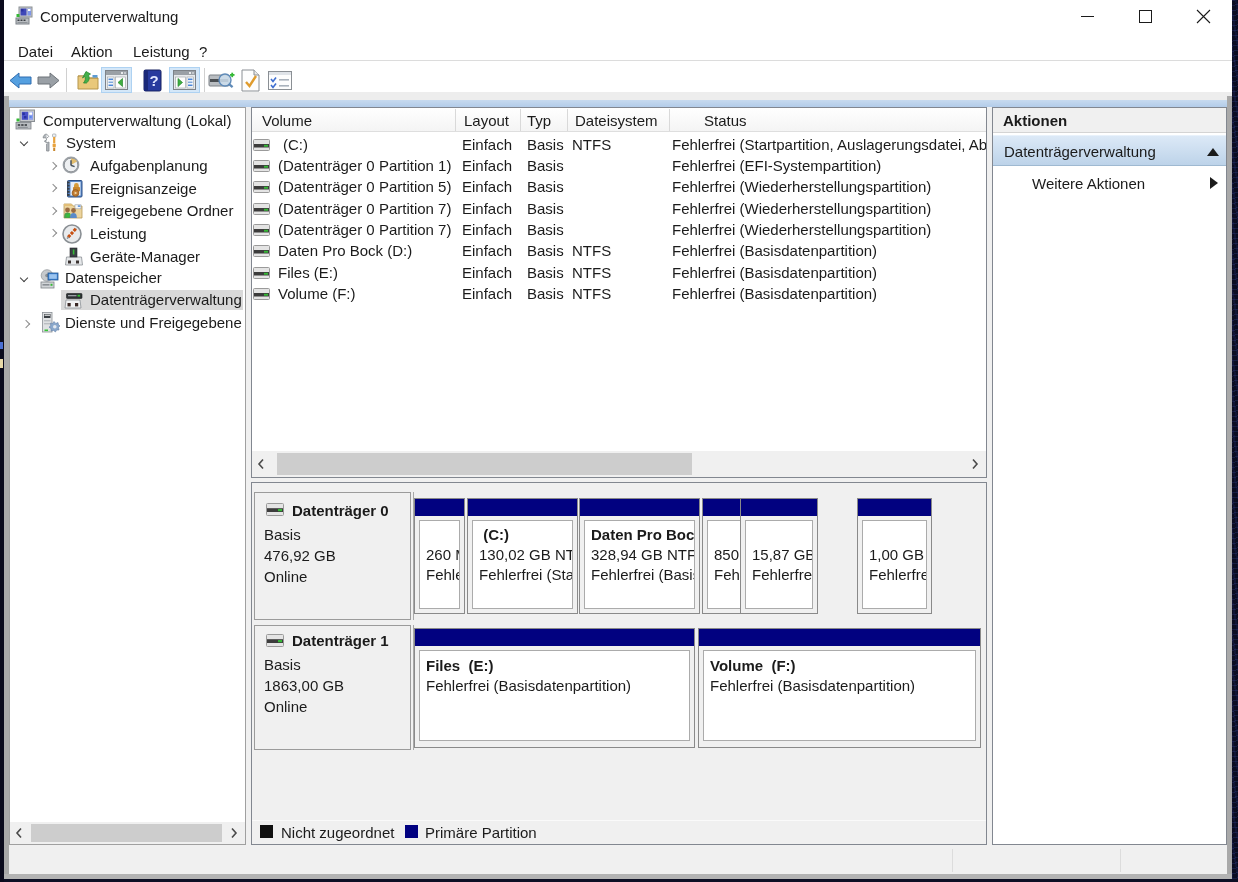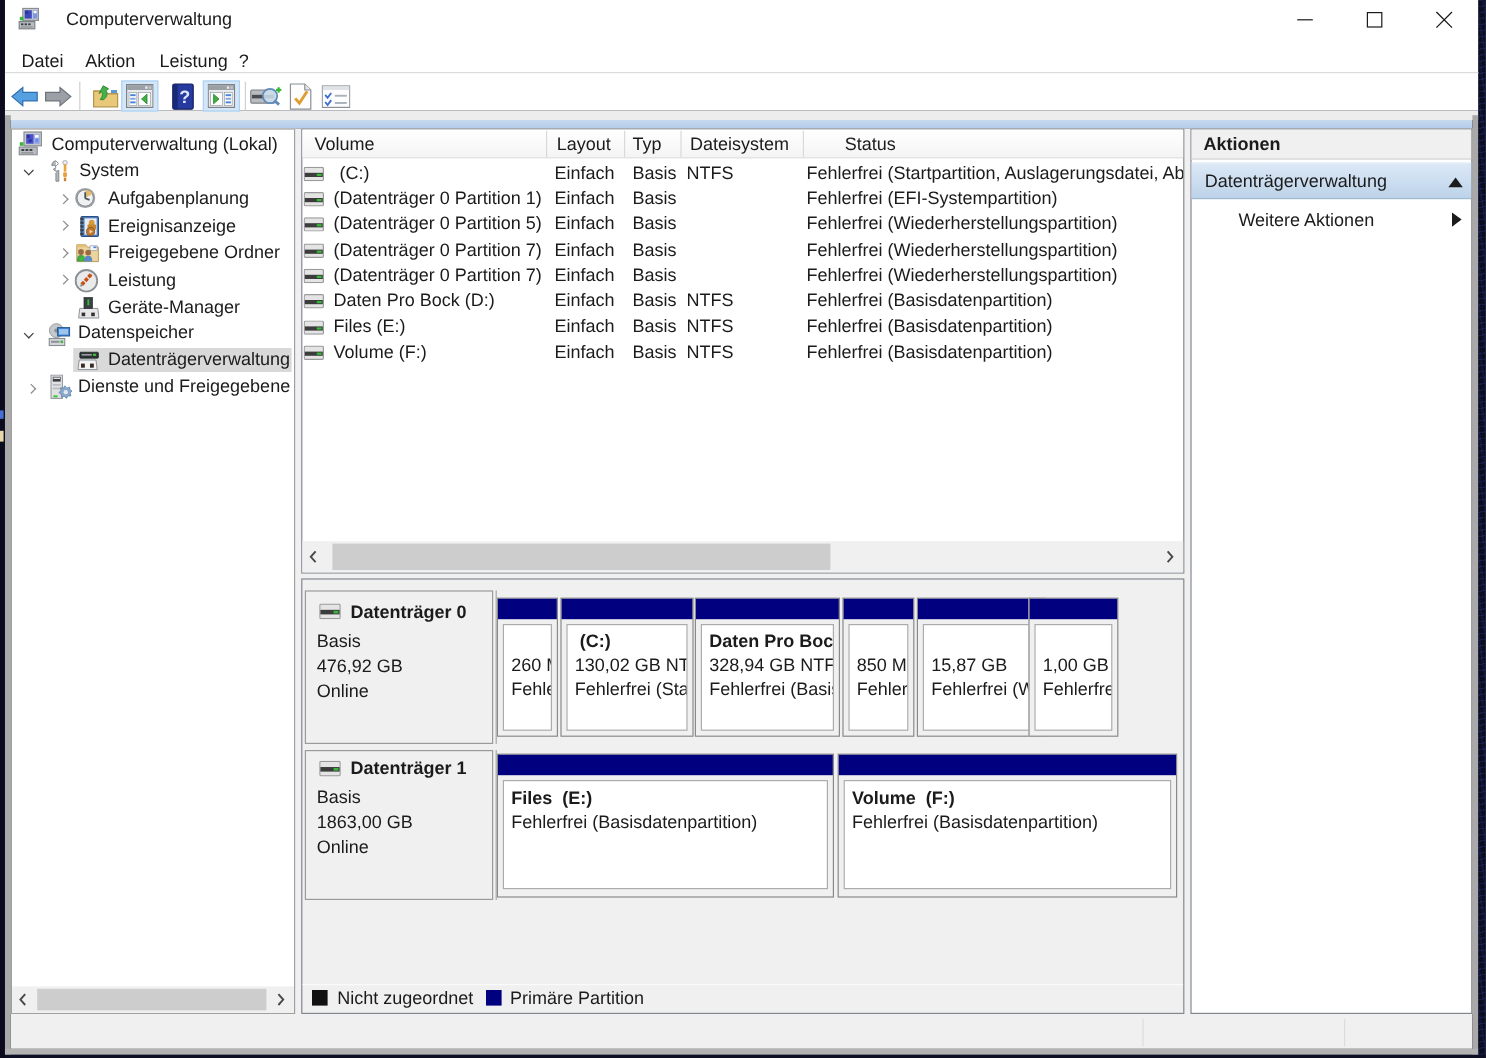--- a/index.html
+++ b/index.html
@@ -67,21 +67,21 @@
     <rect x="7" y="3" width="2.5" height="2.5" fill="#2a32a0"></rect>
     <rect x="13.5" y="2.5" width="3.5" height="7" fill="#7f96e8"></rect>
     <rect x="14" y="3" width="2.5" height="2" fill="#ffffff"></rect>
     <rect x="2" y="12" width="13" height="6" fill="#b9bdc1" stroke="#7d8288" stroke-width="1"></rect>
     <rect x="3.5" y="13.5" width="2" height="1.5" fill="#3a3f44"></rect>
       <rect x="6.5" y="13.5" width="2" height="1.5" fill="#3a3f44"></rect>
       <rect x="9.5" y="13.5" width="2" height="1.5" fill="#3a3f44"></rect>
     <rect x="3.5" y="16" width="10" height="1" fill="#8f9499"></rect>
     <rect x="2.5" y="8" width="3" height="3" fill="#35b835"></rect>
   </svg>
-  <div class="t" style="left:55px;top:8px;font-size:15px">Computerverwaltung</div>
+  <div class="t" style="left:40px;top:8px;font-size:15px">Computerverwaltung</div>
   <div class="abs" style="left:1081px;top:16px;width:13px;height:1.2px;background:#1b1b1b"></div>
   <div class="abs" style="left:1139px;top:10px;width:13px;height:13px;border:1px solid #1b1b1b"></div>
   <svg class="abs" style="left:1196px;top:9px" width="15" height="15" viewBox="0 0 15 15">
     <path d="M1 1 L14 14 M14 1 L1 14" stroke="#1b1b1b" stroke-width="1.1"></path>
   </svg>
 
   <div class="t" style="left:18px;top:43px">Datei</div>
   <div class="t" style="left:71px;top:43px">Aktion</div>
   <div class="t" style="left:133px;top:43px">Leistung</div>
   <div class="t" style="left:199px;top:43px">?</div>
@@ -452,21 +452,21 @@
       </div>
   </div>
   <div class="pbox" style="left:702px;top:498px;width:60px;height:116px">
     <div class="pnavy"></div>
     <div class="pwhite" style="bottom:4px">
         <div>&nbsp;</div>
         <div>850 MB</div>
         <div>Fehlerfrei (Wiederherstellung)</div>
       </div>
   </div>
-  <div class="pbox" style="left:764px;top:498px;width:108px;height:116px">
+  <div class="pbox" style="left:740px;top:498px;width:78px;height:116px">
     <div class="pnavy"></div>
     <div class="pwhite" style="bottom:4px">
         <div>&nbsp;</div>
         <div>15,87 GB</div>
         <div>Fehlerfrei (Wiederherstellung)</div>
       </div>
   </div>
   <div class="pbox" style="left:857px;top:498px;width:75px;height:116px">
     <div class="pnavy"></div>
     <div class="pwhite" style="bottom:4px">

